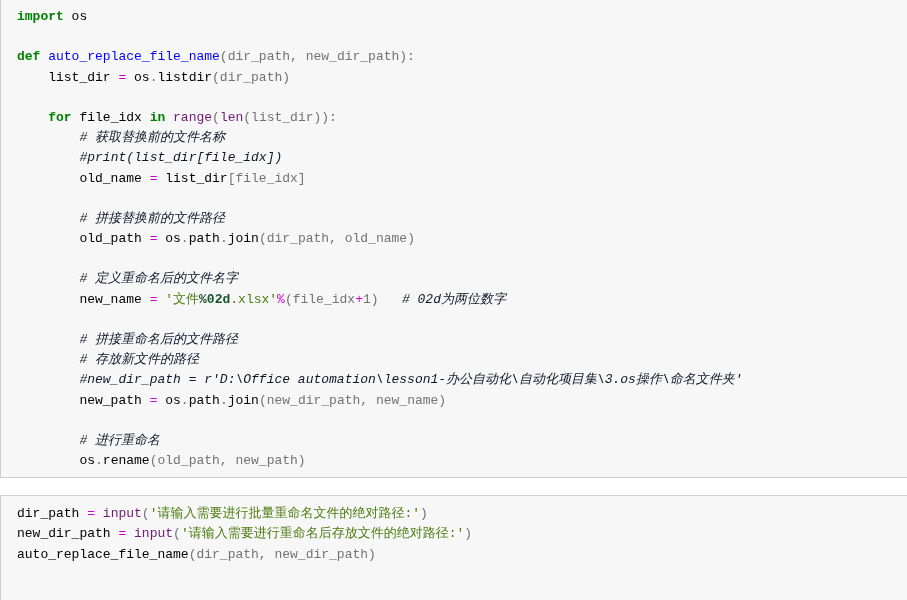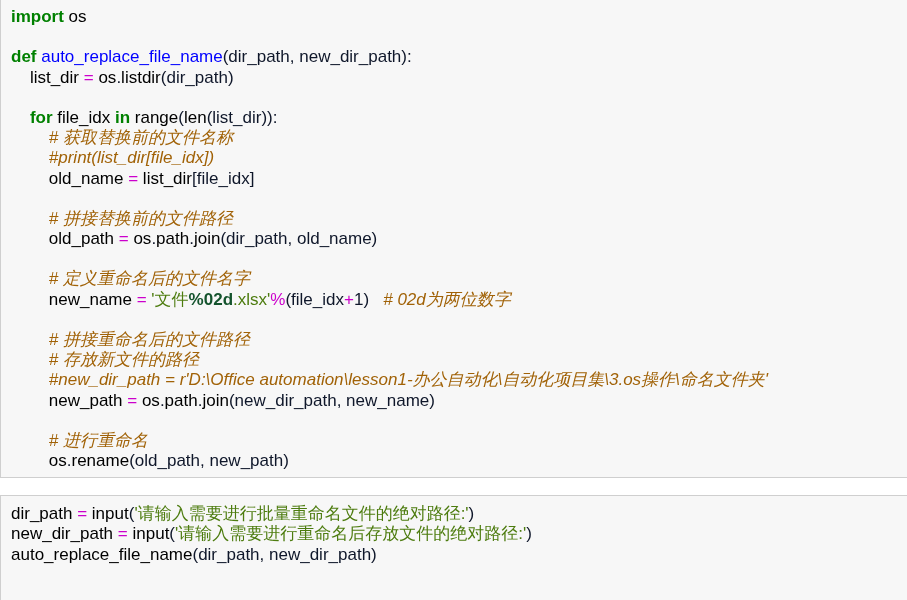--- a/index.html
+++ b/index.html
@@ -44,41 +44,41 @@
   }
 
   .cell-2 {
     height: 108px;
     padding: 8px 0 4px 0;
     border-right: none;
     border-bottom: none;
   }
 
   .code {
-    font-family: Liberation Sans, sans-serif;
-    font-size: 17px;
+    font-family: Liberation Mono, monospace;
+    font-size: 13px;
     line-height: 20.2px;
     white-space: pre;
     color: #000000;
-    padding-left: 10px;
+    padding-left: 16px;
     letter-spacing: 0px;
   }
 
   .ln { display: block; height: 20.2px; }
   .ln.blank { color: transparent; }
 
   
   .k   { color: #008000; font-weight: bold; }   
   .nf  { color: #0000ff; }                      
-  .nb  { color: #000000; }                      
+  .nb  { color: #701a75; }                      
   .o   { color: #cc00cc; }                      
   .s   { color: #4d7c0f; }                      
-  .c   { color: #a16207; font-style: italic; }  
+  .c   { color: #0f172a; font-style: italic; }  
   .n   { color: #000000; }                      
-  .p   { color: #0f172a; }                      
+  .p   { color: #737373; }                      
   .si  { color: #14532d; font-weight: bold; }   
 </style>
 </head>
 <body>
 
 <div class="notebook">
 
   <div class="cell cell-1">
     <div class="code"><span class="ln"><span class="k">import</span><span class="n"> os</span></span><span class="ln blank">&nbsp;</span><span class="ln"><span class="k">def</span><span class="n"> </span><span class="nf">auto_replace_file_name</span><span class="p">(dir_path, new_dir_path):</span></span><span class="ln"><span class="n">    list_dir </span><span class="o">=</span><span class="n"> os</span><span class="p">.</span><span class="n">listdir</span><span class="p">(dir_path)</span></span><span class="ln blank">&nbsp;</span><span class="ln"><span class="n">    </span><span class="k">for</span><span class="n"> file_idx </span><span class="k">in</span><span class="n"> </span><span class="nb">range</span><span class="p">(</span><span class="nb">len</span><span class="p">(list_dir)):</span></span><span class="ln"><span class="n">        </span><span class="c"># 获取替换前的文件名称</span></span><span class="ln"><span class="n">        </span><span class="c">#print(list_dir[file_idx])</span></span><span class="ln"><span class="n">        old_name </span><span class="o">=</span><span class="n"> list_dir</span><span class="p">[file_idx]</span></span><span class="ln blank">&nbsp;</span><span class="ln"><span class="n">        </span><span class="c"># 拼接替换前的文件路径</span></span><span class="ln"><span class="n">        old_path </span><span class="o">=</span><span class="n"> os</span><span class="p">.</span><span class="n">path</span><span class="p">.</span><span class="n">join</span><span class="p">(dir_path, old_name)</span></span><span class="ln blank">&nbsp;</span><span class="ln"><span class="n">        </span><span class="c"># 定义重命名后的文件名字</span></span><span class="ln"><span class="n">        new_name </span><span class="o">=</span><span class="n"> </span><span class="s">'文件</span><span class="si">%02d</span><span class="s">.xlsx'</span><span class="o">%</span><span class="p">(file_idx</span><span class="o">+</span><span class="p">1)</span><span class="n">   </span><span class="c"># 02d为两位数字</span></span><span class="ln blank">&nbsp;</span><span class="ln"><span class="n">        </span><span class="c"># 拼接重命名后的文件路径</span></span><span class="ln"><span class="n">        </span><span class="c"># 存放新文件的路径</span></span><span class="ln"><span class="n">        </span><span class="c">#new_dir_path = r'D:\Office automation\lesson1-办公自动化\自动化项目集\3.os操作\命名文件夹'</span></span><span class="ln"><span class="n">        new_path </span><span class="o">=</span><span class="n"> os</span><span class="p">.</span><span class="n">path</span><span class="p">.</span><span class="n">join</span><span class="p">(new_dir_path, new_name)</span></span><span class="ln blank">&nbsp;</span><span class="ln"><span class="n">        </span><span class="c"># 进行重命名</span></span><span class="ln"><span class="n">        os</span><span class="p">.</span><span class="n">rename</span><span class="p">(old_path, new_path)</span></span></div>
   </div>

